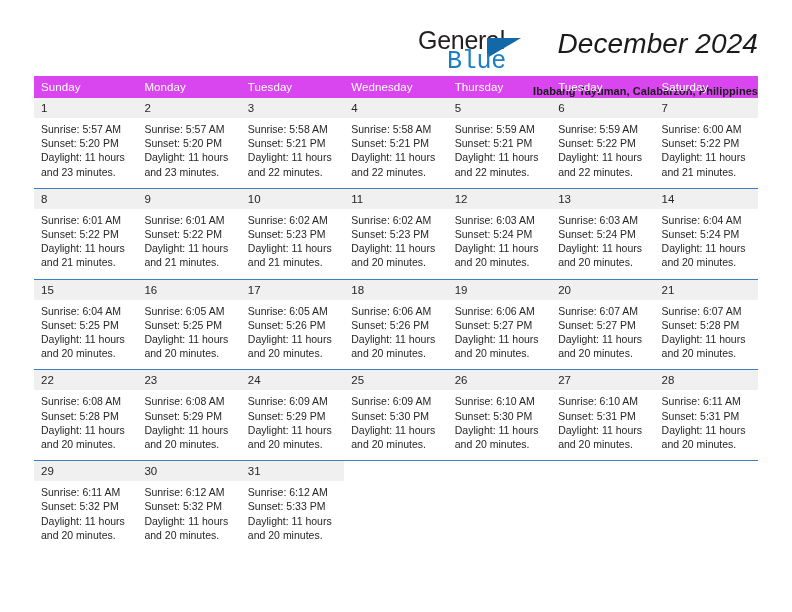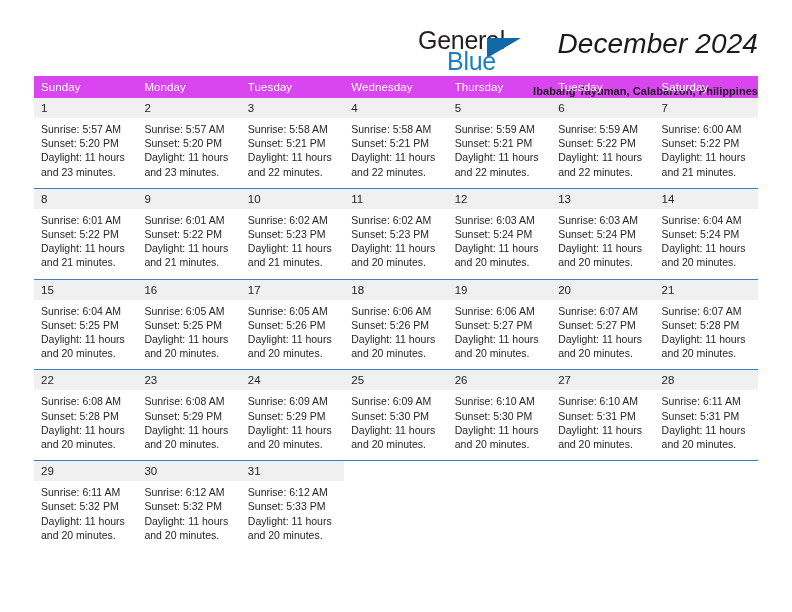--- a/index.html
+++ b/index.html
@@ -38,21 +38,21 @@
     letter-spacing: -0.3px;
     color: #231f20;
     font-family: "Liberation Sans", sans-serif;
   }
   .logo-blue {
     position: absolute;
     left: 29px; top: 21px;
     font-size: 25px;
     letter-spacing: -0.3px;
     color: #1c7fc4;
-    font-family: Liberation Sans, sans-serif;
+    font-family: Liberation Mono, monospace;
   }
   .logo-tri {
     position: absolute;
     left: 69px; top: 12px;
     width: 0; height: 0;
     border-left: 34px solid #1368a8;
     border-bottom: 20px solid transparent;
   }
   .title-block {
     text-align: right;

